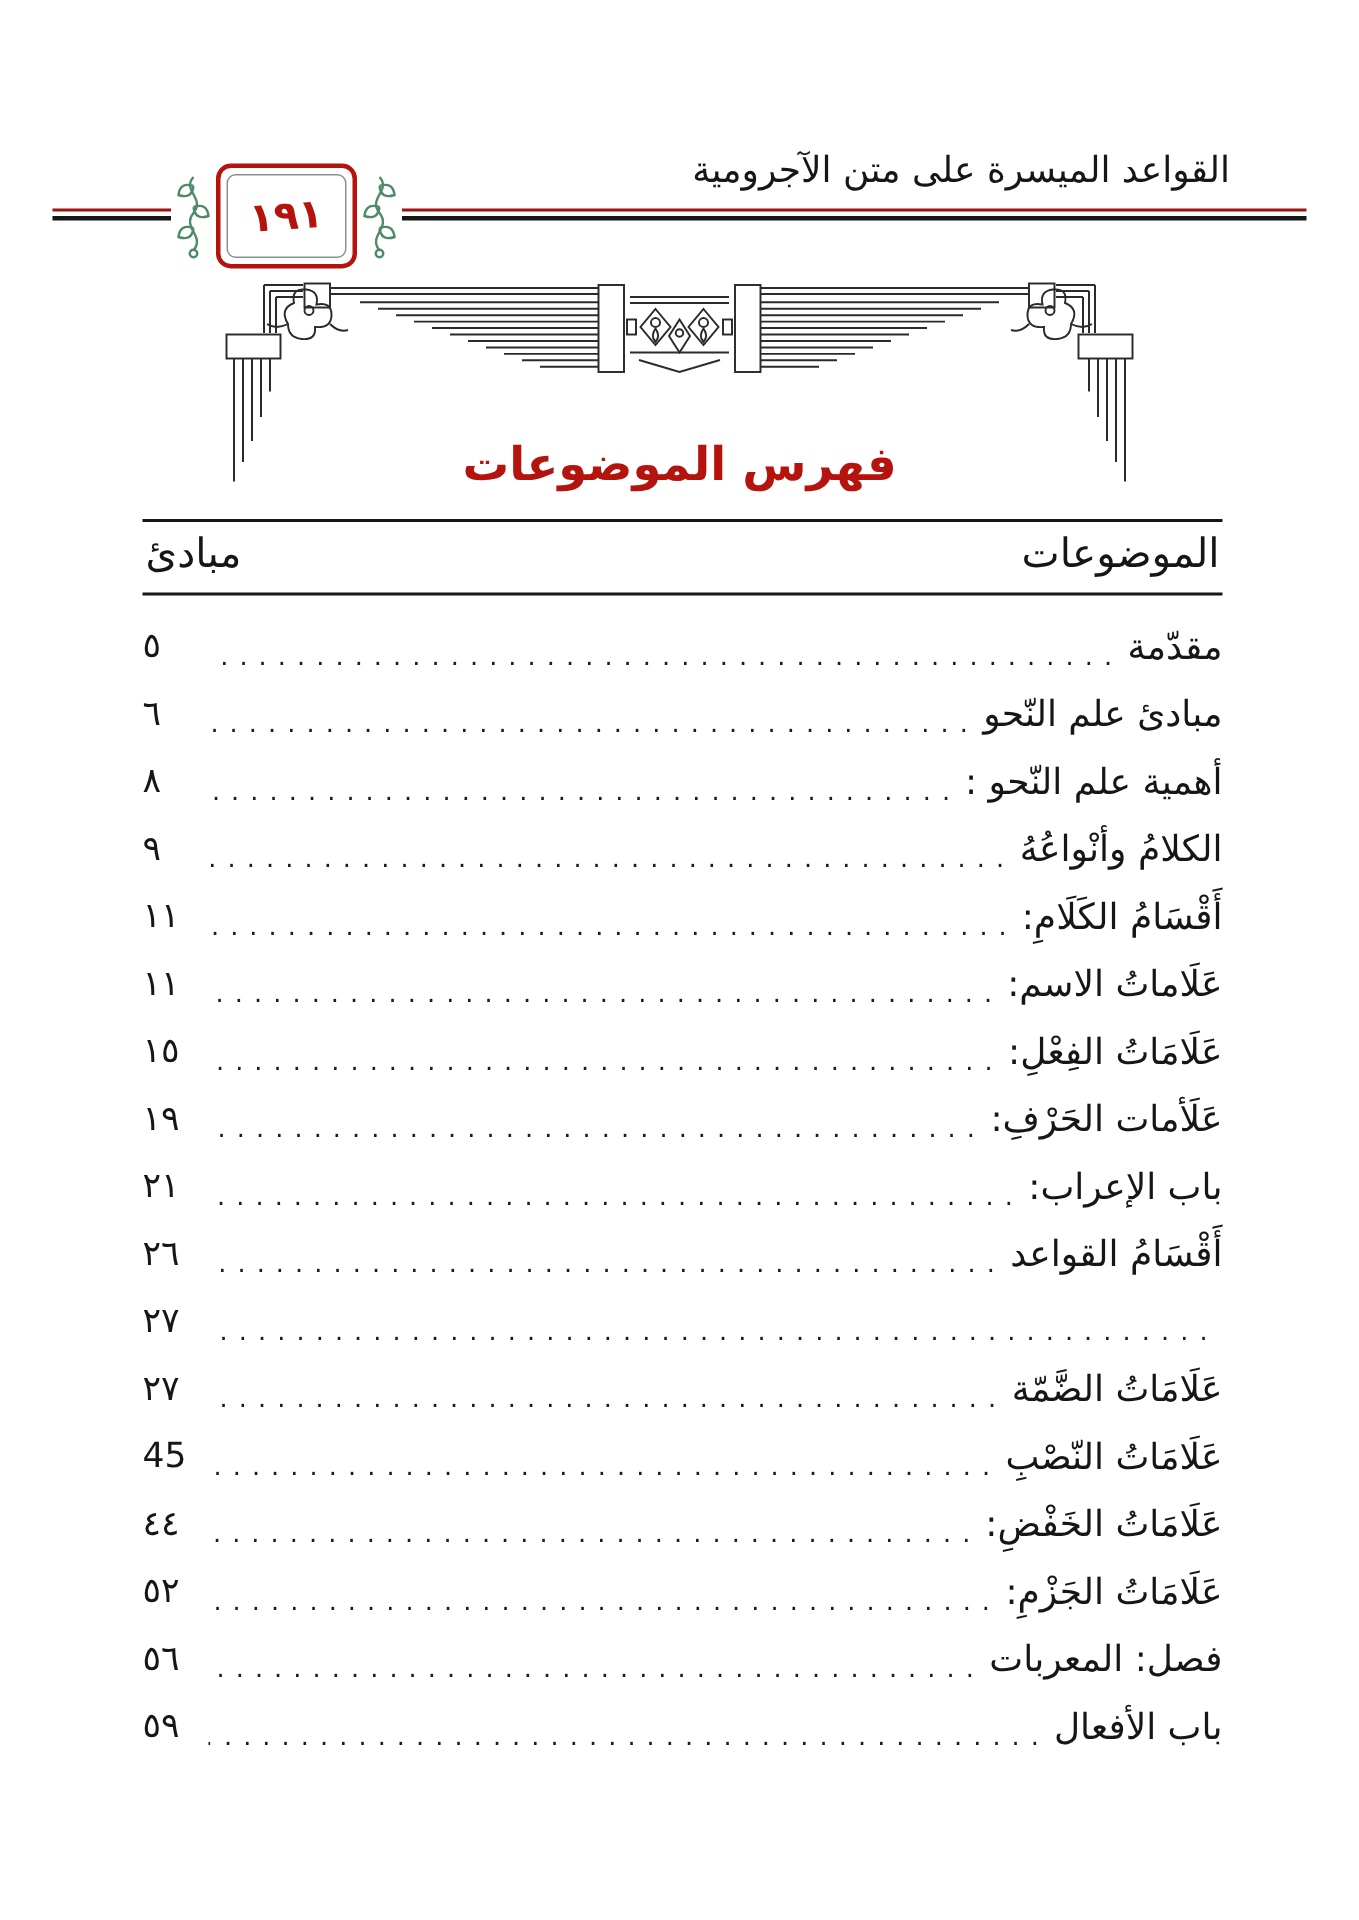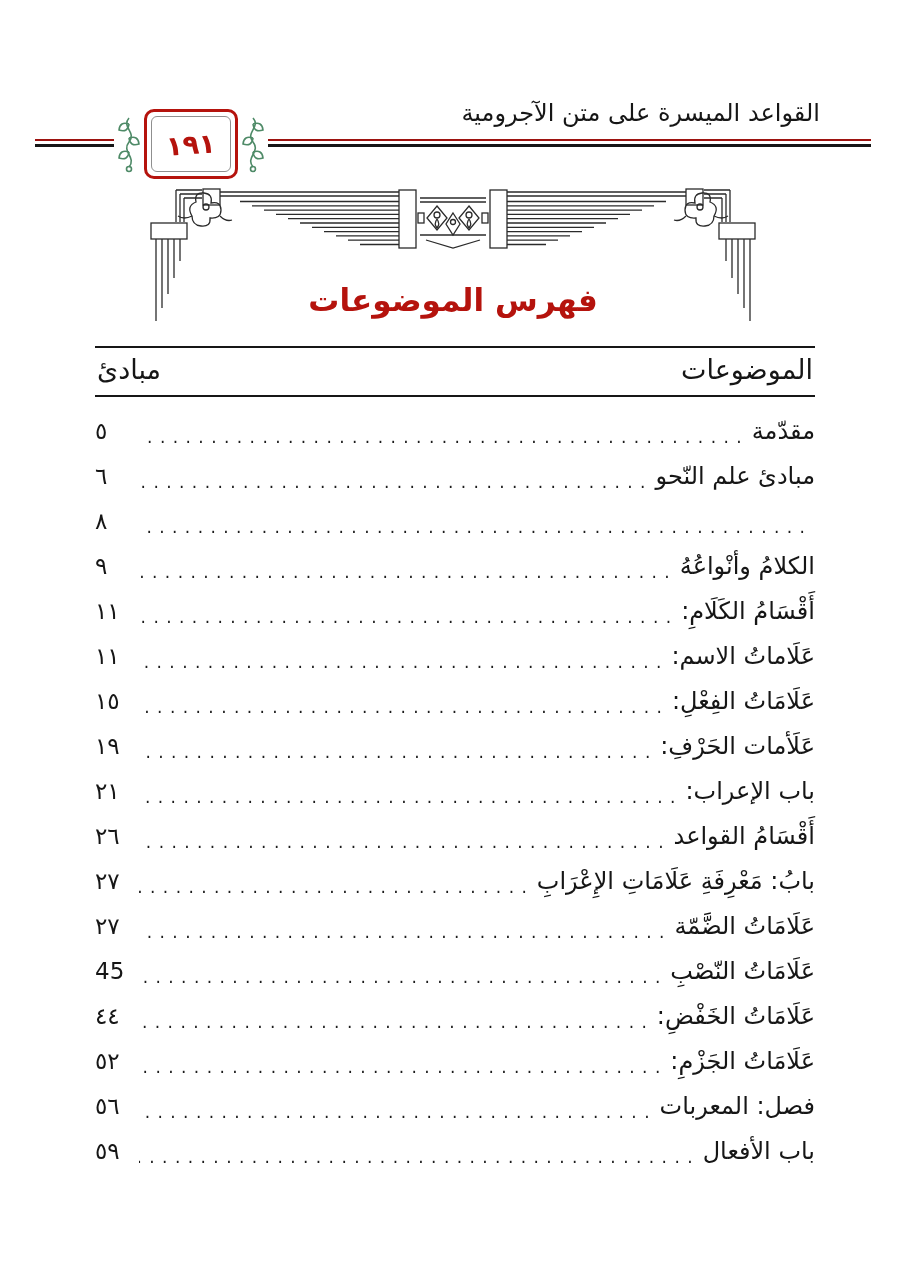--- a/index.html
+++ b/index.html
@@ -27,21 +27,21 @@
   .pagenum-box::after{
     content:"";position:absolute;inset:4px;border:1px solid #8f8f8f;border-radius:6px;
   }
   .pagenum{color:#b5130d;font-size:27px;font-weight:bold;letter-spacing:2px;direction:rtl;transform:rotate(-4deg);}
   .floral{flex:0 0 auto;}
   .floral.mirror{transform:scaleX(-1);}
   
   .ornament{position:absolute;top:186px;left:148px;}
   
   .section-title{
-    position:absolute;top:282px;left:0;width:100%;text-align:center;
+    position:absolute;top:292px;left:0;width:100%;text-align:center;
     font-size:31px;font-weight:bold;color:#b5130d;
   }
   
   .toc-head{
     position:absolute;top:346px;left:95px;width:720px;box-sizing:border-box;
     border-top:2px solid #161616;border-bottom:2px solid #161616;
     display:flex;direction:rtl;justify-content:space-between;align-items:baseline;
     padding:6px 2px 10px;font-size:27px;
   }
   
@@ -136,20 +136,21 @@
     <span class="toc-title">مقدّمة</span>
     <span class="toc-dots"></span>
     <span class="toc-page">٥</span>
   </div>
   <div class="toc-row">
     <span class="toc-title">مبادئ علم النّحو</span>
     <span class="toc-dots"></span>
     <span class="toc-page">٦</span>
   </div>
   <div class="toc-row">
+    <span class="toc-title">أهمية علم النّحو :</span>
     <span class="toc-dots"></span>
     <span class="toc-page">٨</span>
   </div>
   <div class="toc-row">
     <span class="toc-title">الكلامُ وأنْواعُهُ</span>
     <span class="toc-dots"></span>
     <span class="toc-page">٩</span>
   </div>
   <div class="toc-row">
     <span class="toc-title">أَقْسَامُ الكَلَامِ:</span>
@@ -175,21 +176,20 @@
     <span class="toc-title">باب الإعراب:</span>
     <span class="toc-dots"></span>
     <span class="toc-page">٢١</span>
   </div>
   <div class="toc-row">
     <span class="toc-title">أَقْسَامُ القواعد</span>
     <span class="toc-dots"></span>
     <span class="toc-page">٢٦</span>
   </div>
   <div class="toc-row">
-    <span class="toc-title">بابُ: مَعْرِفَةِ عَلَامَاتِ الإِعْرَابِ</span>
     <span class="toc-dots"></span>
     <span class="toc-page">٢٧</span>
   </div>
   <div class="toc-row">
     <span class="toc-title">عَلَامَاتُ الضَّمّة</span>
     <span class="toc-dots"></span>
     <span class="toc-page">٢٧</span>
   </div>
   <div class="toc-row">
     <span class="toc-title">عَلَامَاتُ النّصْبِ</span>

